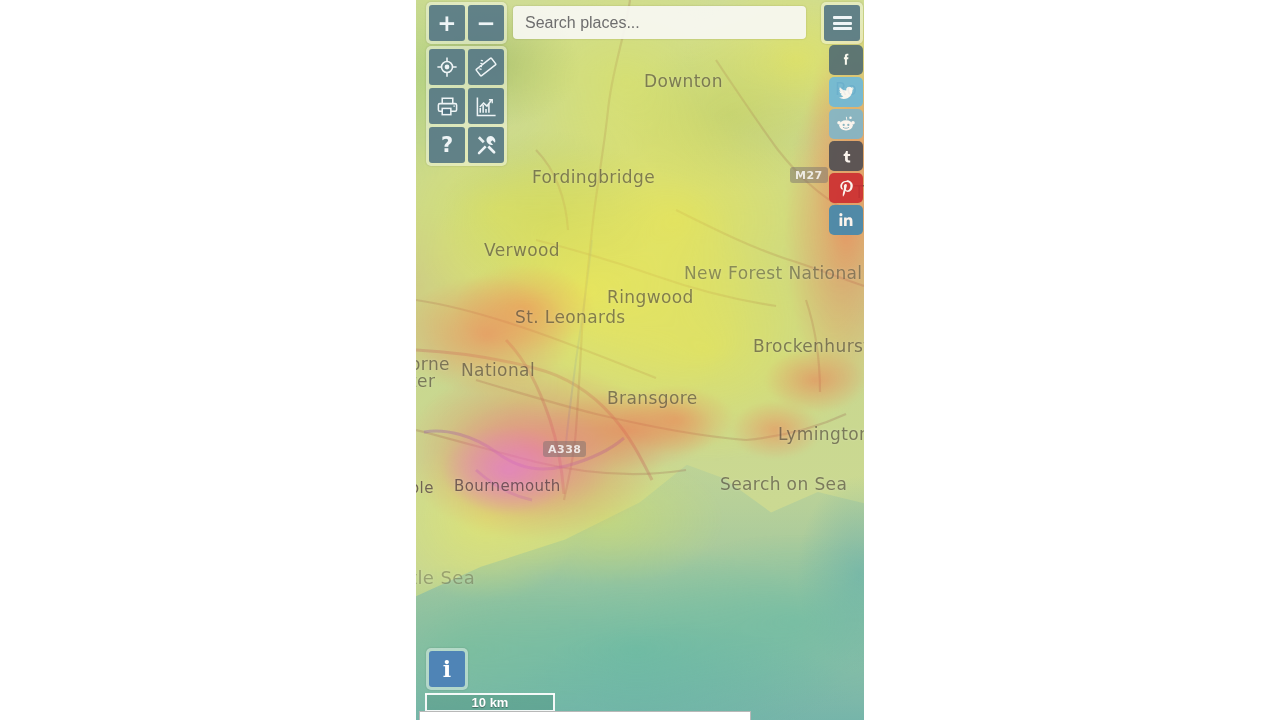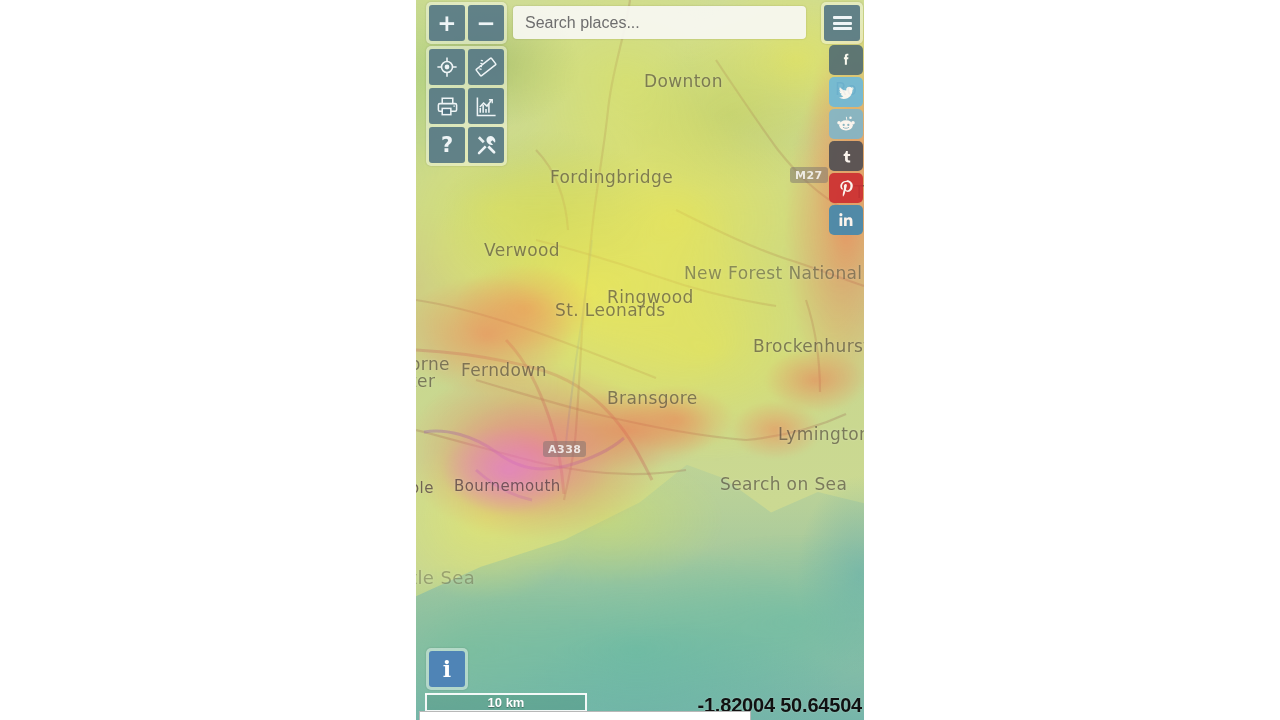--- a/index.html
+++ b/index.html
@@ -208,21 +208,21 @@
     font-size: 22px; font-weight: bold;
     line-height: 1;
     display: flex; align-items: center; justify-content: center;
     padding: 0;
   }
 
   
   #scale-bar {
     position: absolute;
     left: 9px; bottom: 8px;
-    width: 162px; height: 18px;
+    width: 130px; height: 18px;
     border: 2px solid rgba(255,255,255,.92);
     border-top: none;
     background: rgba(60,130,110,.30);
     color: #fff;
     font-family: "Liberation Sans", sans-serif;
     font-size: 13px; font-weight: bold;
     display: flex; align-items: center; justify-content: center;
     text-shadow: 0 1px 1px rgba(0,0,0,.35);
   }
   #scale-bar::before {
@@ -289,29 +289,29 @@
         <g fill="none" stroke="rgba(120,150,180,.30)" stroke-width="2">
           <path d="M176 240 C172 280 166 320 160 360 C156 392 152 420 150 444"></path>
         </g>
       </svg>
     </div>
 
     <div class="heat"></div>
 
     <div id="label-layer">
         <div class="lbl town" style="left: 228px; top: 71px; text-align: center;">Downton</div>
-        <div class="lbl town" style="left: 134px; top: 167px;">Fordingbridge</div>
+        <div class="lbl town" style="left: 116px; top: 167px;">Fordingbridge</div>
         <div class="lbl town" style="left: 68px; top: 240px;">Verwood</div>
         <div class="lbl area" style="left: 268px; top: 263px;">New Forest National Park</div>
         <div class="lbl town" style="left: 155px; top: 287px; margin-left: 36px;">Ringwood</div>
-        <div class="lbl town" style="left: 99px; top: 300px; margin-left: 40px;">St. Leonards</div>
+        <div class="lbl town" style="left: 99px; top: 307px;">St. Leonards</div>
         <div class="lbl town" style="left: 337px; top: 336px;">Brockenhurst</div>
         <div class="lbl town" style="left: -6px; top: 354px;">orne</div>
         <div class="lbl town" style="left: -6px; top: 371px;">ter</div>
-        <div class="lbl town" style="left: 45px; top: 360px;">Ferndown</div>
+        <div class="lbl town" style="left: 45px; top: 360px;">National</div>
         <div class="lbl town" style="left: 191px; top: 388px;">Bransgore</div>
         <div class="lbl town" style="left: 362px; top: 424px;">Lymington</div>
         <div class="lbl city" style="left: -6px; top: 479px;">ole</div>
         <div class="lbl city" style="left: 38px; top: 477px;">Bournemouth</div>
         <div class="lbl town" style="left: 304px; top: 474px;">Search on Sea</div>
         <div class="lbl sea" style="left: -6px; top: 567px;">tle Sea</div>
         <div class="lbl town" style="left: 419px; top: 79px;">Ro</div>
         <div class="lbl town" style="left: 438px; top: 182px;">T</div>
         <div class="shield" style="left: 374px; top: 167px;">M27</div>
         <div class="shield" style="left: 127px; top: 441px;">A338</div>
@@ -454,19 +454,18 @@
     <div class="panel" id="info-panel">
       <button id="info-btn">
         <span>i</span>
       </button>
     </div>
 
     <div id="scale-bar">
       <span>10 km</span>
     </div>
 
-    <div id="coords">-1.82004 50.64504</div>
 
   </div>
 
   <div id="bottom-strip"></div>
 
 </div>
 
 </body></html>

